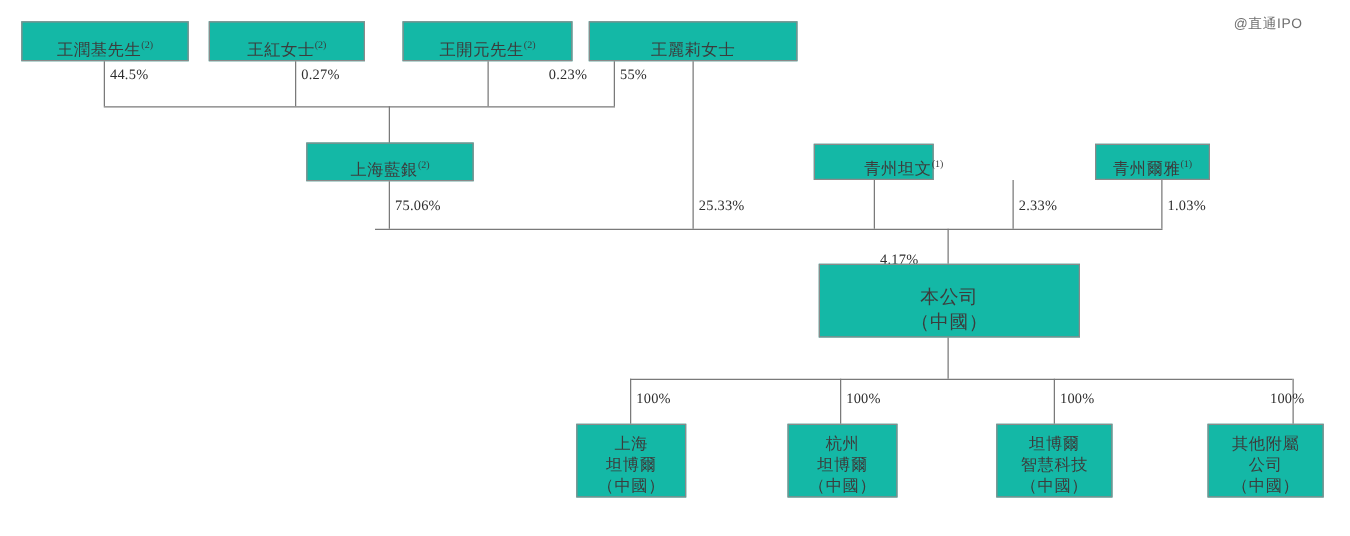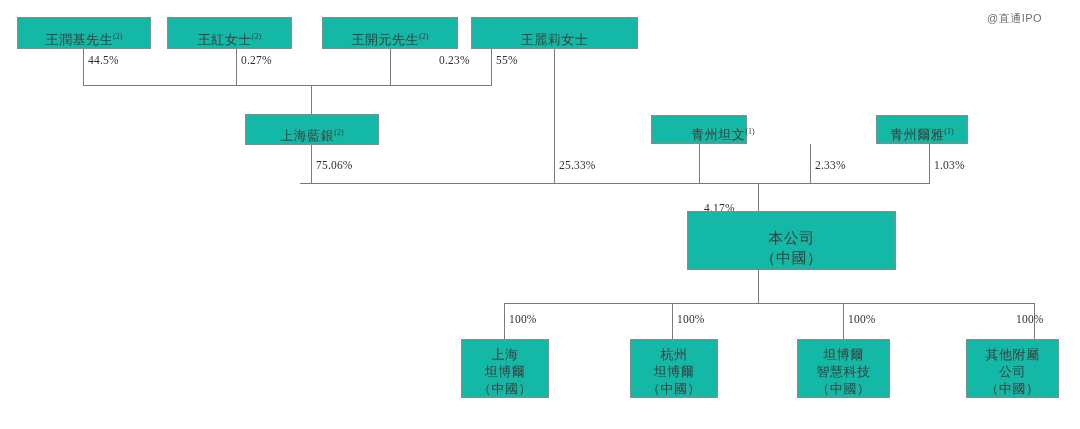--- a/index.html
+++ b/index.html
@@ -55,21 +55,21 @@
     background: #7a7a7a;
   }
   .watermark {
     position: absolute;
     font-size: 11px;
     color: #6f6f6f;
     font-family: "Liberation Sans", sans-serif;
     white-space: nowrap;
     letter-spacing: 0.5px;
   }
-  .big-node { font-size: 15px; margin-left: 32px; }
+  .big-node { font-size: 15px; }
 </style>
 </head>
 <body>
 
 <div id="chart-root">
 
   <div class="node" style="left:17px; top:17px; width:134px; height:32px;">
     <span class="ln"><span>王潤基先生</span><sup>(2)</sup></span>
   </div>
 

